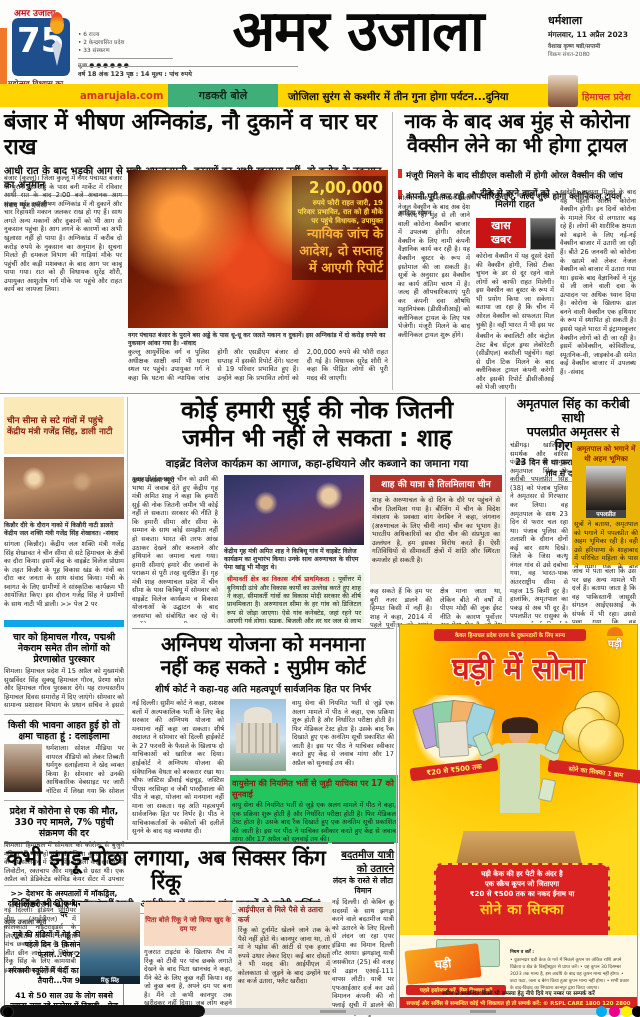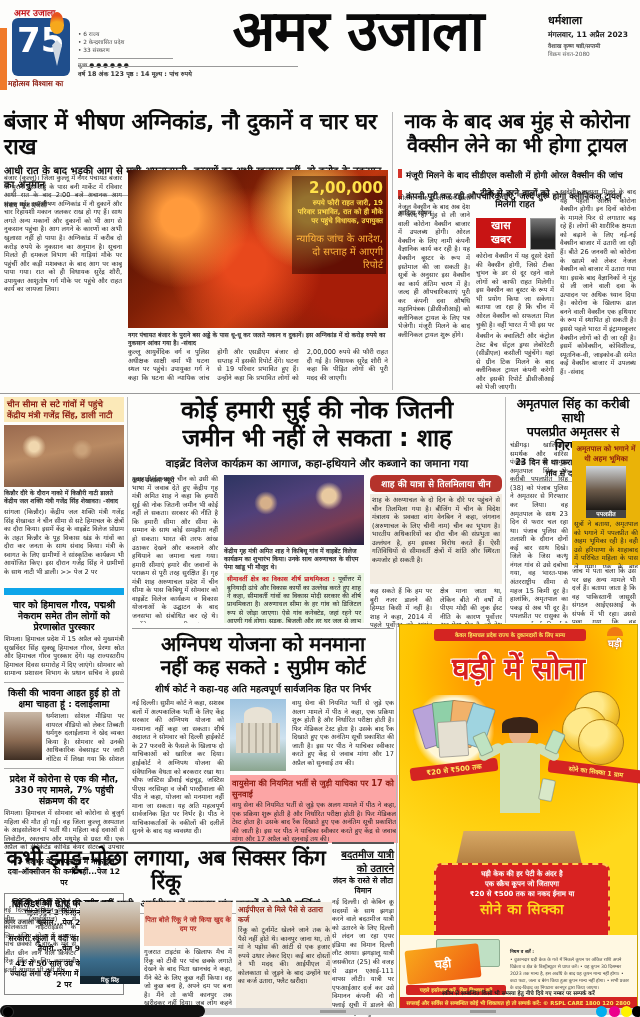--- a/index.html
+++ b/index.html
@@ -83,32 +83,41 @@
     <div class="abs" style="left:168px;top:2px;width:380px;text-align:center;font-size:56px;font-weight:900;color:#0a0a0a;letter-spacing:-1px;line-height:1.05;">अमर उजाला</div>
 
     <div class="abs" style="left:548px;top:12px;width:90px;">
       <div style="font-size:11px;font-weight:800;color:#111;">धर्मशाला</div>
       <div style="font-size:7.5px;font-weight:700;color:#222;margin-top:2px;">मंगलवार, 11 अप्रैल 2023</div>
       <div style="font-size:5.8px;font-weight:700;color:#555;margin-top:3px;">वैशाख कृष्ण षष्ठी/सप्तमी</div>
       <div style="font-size:5.8px;color:#555;">विक्रम संवत-2080</div>
     </div>
   </div>
 
+  <div class="abs" style="left:0;top:84px;width:640px;height:23px;background:#ffd400;">
+    <span class="abs" style="left:80px;top:6px;font-size:10px;font-weight:800;color:#d4342a;">amarujala.com</span>
+    <span class="abs" style="left:168px;top:0;width:110px;height:23px;background:#3fae79;text-align:center;">
+      <span style="font-size:11px;font-weight:800;color:#0d2b1d;line-height:23px;">गडकरी बोले</span>
+    </span>
+    <span class="abs" style="left:288px;top:5px;font-size:10.5px;font-weight:800;color:#0c0c0c;">जोजिला सुरंग से कश्मीर में तीन गुना होगा पर्यटन...दुनिया</span>
+    <span class="abs img gadkari-img" style="left:548px;top:-9px;width:30px;height:32px;border-radius:3px;"></span>
+    <span class="abs" style="left:582px;top:6px;font-size:9.5px;font-weight:800;color:#d4342a;">हिमाचल प्रदेश</span>
+  </div>
 
   <div class="abs" style="left:4px;top:110px;width:384px;height:282px;">
     <div class="hl" style="font-size:22px;">बंजार में भीषण अग्निकांड, नौ दुकानें व चार घर राख</div>
     <div class="sub" style="font-size:10px;margin-top:4px;border-bottom:1px solid #aaa;padding-bottom:4px;">आधी रात के बाद भड़की आग से मची अफरातफरी, कारणों का अभी खुलासा नहीं, दो करोड़ के नुकसान का अनुमान</div>
     <div class="byline" style="margin-top:4px;">संवाद न्यूज एजेंसी</div>
     <div class="body-txt" style="position:absolute;left:0;top:64px;width:118px;height:218px;">बंजार (कुल्लू)। जिला कुल्लू में नगर पंचायत बंजार के पुराने बस अड्डे के पास बनी मार्केट में रविवार आधी रात के बाद 2:00 बजे अचानक आग भड़क गई। इस भीषण अग्निकांड में नौ दुकानें और चार रिहायशी मकान जलकर राख हो गए हैं। साथ लगते अन्य मकानों और दुकानों को भी आग से नुकसान पहुंचा है। आग लगने के कारणों का अभी खुलासा नहीं हो पाया है। अग्निकांड में करीब दो करोड़ रुपये के नुकसान का अनुमान है। सूचना मिलते ही दमकल विभाग की गाड़ियां मौके पर पहुंचीं और कड़ी मशक्कत के बाद आग पर काबू पाया गया। रात को ही विधायक सुरेंद्र शौरी, उपायुक्त आशुतोष गर्ग मौके पर पहुंचे और राहत कार्य का जायजा लिया।</div>
 
     <div class="abs img fire-img" style="left:124px;top:60px;width:260px;height:158px;">
       <div class="abs" style="right:2px;top:6px;width:88px;padding:3px;background:rgba(20,0,0,.45);text-align:right;">
         <div style="font-size:15px;font-weight:900;color:#ffe24a;">2,00,000</div>
         <div style="font-size:7px;font-weight:800;color:#ffd94a;line-height:1.3;margin-top:2px;">रुपये फौरी राहत जारी, 19 परिवार प्रभावित, रात को ही मौके पर पहुंचे विधायक, उपायुक्त</div>
-        <div style="font-size:10px;font-weight:400;color:#ffb23a;line-height:1.3;margin-top:6px;">न्यायिक जांच के आदेश, दो सप्ताह में आएगी रिपोर्ट</div>
+        <div style="font-size:13px;font-weight:700;color:#ffb23a;line-height:1.3;margin-top:0;">न्यायिक जांच के आदेश, दो सप्ताह में आएगी रिपोर्ट</div>
       </div>
     </div>
     <div class="cap" style="position:absolute;left:124px;top:221px;width:260px;">नगर पंचायत बंजार के पुराने बस अड्डे के पास धू-धू कर जलते मकान व दुकानें। इस अग्निकांड में दो करोड़ रुपये का नुकसान आंका गया है। -संवाद</div>
     <div class="body-txt cols3" style="position:absolute;left:124px;top:238px;width:260px;height:44px;">कुल्लू आयुर्वेदिक वर्ग व पुलिस अधीक्षक साक्षी वर्मा भी घटना स्थल पर पहुंचे। उपायुक्त गर्ग ने कहा कि घटना की न्यायिक जांच होगी और एसडीएम बंजार दो सप्ताह में इसकी रिपोर्ट देंगे। घटना से 19 परिवार प्रभावित हुए हैं। उन्होंने कहा कि प्रभावित लोगों को 2,00,000 रुपये की फौरी राहत दी गई है। विधायक सुरेंद्र शौरी ने कहा कि पीड़ित लोगों की पूरी मदद की जाएगी।</div>
   </div>
 
   <div class="abs vrule" style="left:392px;top:112px;height:278px;"></div>
 
   <div class="abs" style="left:398px;top:110px;width:238px;height:282px;">
     <div class="hl" style="font-size:20px;text-align:center;">नाक के बाद अब मुंह से कोरोना</div>
@@ -133,21 +142,21 @@
       <div class="body-txt" style="position:absolute;left:0;top:64px;width:78px;height:78px;">कोरोना वैक्सीन में यह दूसरे देशों की वैक्सीन होगी, जिसे टीका चुभन के डर से दूर रहने वाले लोगों को काफी राहत मिलेगी। इस वैक्सीन का बूस्टर के रूप में भी प्रयोग किया जा सकेगा। बताया जा रहा है कि चीन में ओरल वैक्सीन को सफलता मिल चुकी है। वहीं भारत में भी इस पर तेजी से कार्य हो रहा है।</div>
       <div class="body-txt" style="position:absolute;left:0;top:144px;width:78px;height:60px;">वैक्सीन के क्वालिटी और कंट्रोल टेस्ट बैच सेंट्रल ड्रग्स लेबोरेटरी (सीडीएल) कसौली पहुंचेंगे। यहां से ग्रीन टिक मिलने के बाद क्लीनिकल ट्रायल कंपनी करेगी और इसकी रिपोर्ट डीसीजीआई को भेजी जाएगी।</div>
     </div>
 
     <div class="body-txt" style="position:absolute;left:162px;top:78px;width:76px;height:204px;">स्वदेशी। मान्यता मिलने के बाद यह पहली ओरल कोरोना वैक्सीन होगी। इन दिनों कोरोना के मामले फिर से लगातार बढ़ रहे हैं। लोगों की शारीरिक क्षमता को बढ़ाने के लिए नई-नई वैक्सीन बाजार में उतारी जा रही हैं। बीते 26 जनवरी को कोरोना के खात्मे को लेकर नेजल वैक्सीन को बाजार में उतारा गया था। इसके बाद वैज्ञानिकों ने मुंह से ली जाने वाली दवा के उत्पादन पर अधिक ध्यान दिया है। कोरोना के खिलाफ ढाल बनने वाली वैक्सीन एक हथियार के रूप में स्थापित हो सकती है। इससे पहले भारत में इंट्रामस्कुलर वैक्सीन लोगों को दी जा रही है। इसमें कोवैक्सीन, कोविशील्ड, स्पूतनिक-वी, जाइकोव-डी समेत कई वैक्सीन बाजार में उपलब्ध हैं। -संवाद</div>
   </div>
 
   <div class="abs rule" style="left:0;top:393px;width:640px;"></div>
 
   <div class="abs" style="left:4px;top:397px;width:120px;height:443px;">
-    <div style="font-size:8.6px;font-weight:800;color:#8c1d12;background:#fbe9b8;padding:2px 3px;line-height:1.25;">चीन सीमा से सटे गांवों में पहुंचे केंद्रीय मंत्री गजेंद्र सिंह, डाली नाटी</div>
+    <div style="font-size:8.6px;font-weight:800;color:#8c1d12;background:#fbe9b8;padding:18px 3px;line-height:1.25;">चीन सीमा से सटे गांवों में पहुंचे केंद्रीय मंत्री गजेंद्र सिंह, डाली नाटी</div>
     <div class="img dance-img" style="width:120px;height:62px;margin-top:3px;"></div>
     <div class="cap" style="margin-top:2px;">किन्नौर दौरे के दौरान नाको में किन्नौरी नाटी डालते केंद्रीय जल शक्ति मंत्री गजेंद्र सिंह शेखावत। -संवाद</div>
     <div class="body-txt" style="height:74px;margin-top:3px;">सांगला (किन्नौर)। केंद्रीय जल शक्ति मंत्री गजेंद्र सिंह शेखावत ने चीन सीमा से सटे हिमाचल के क्षेत्रों का दौरा किया। इसमें केंद्र के वाइब्रेंट विलेज प्रोग्राम के तहत किन्नौर के पूह विकास खंड के गांवों का दौरा कर जनता के साथ संवाद किया। मंत्री के स्वागत के लिए ग्रामीणों ने सांस्कृतिक कार्यक्रम भी आयोजित किए। इस दौरान गजेंद्र सिंह ने ग्रामीणों के साथ नाटी भी डाली। &gt;&gt; पेज 2 पर</div>
 
     <div class="rail-hl" style="margin-top:6px;text-align:center;border-top:7px solid #0ea5e9;padding-top:4px;">चार को हिमाचल गौरव, पद्मश्री नेकराम समेत तीन लोगों को प्रेरणास्रोत पुरस्कार</div>
     <div class="body-txt" style="height:42px;margin-top:3px;">शिमला। हिमाचल प्रदेश में 15 अप्रैल को मुख्यमंत्री सुखविंदर सिंह सुक्खू हिमाचल गौरव, प्रेरणा स्रोत और हिमाचल गौरव पुरस्कार देंगे। यह राज्यस्तरीय हिमाचल दिवस समारोह में दिए जाएंगे। सोमवार को सामान्य प्रशासन विभाग के प्रधान सचिव ने इससे संबंधी अधिसूचना जारी की थी। &gt;&gt; पेज 2 पर</div>
 
     <div class="rail-hl" style="margin-top:5px;text-align:center;border-top:1px solid #aaa;padding-top:4px;">किसी की भावना आहत हुई हो तो क्षमा चाहता हूं : दलाईलामा</div>
     <div style="position:relative;margin-top:3px;height:52px;">
       <div class="img portrait" style="position:absolute;left:0;top:0;width:38px;height:48px;"></div>
@@ -178,21 +187,21 @@
     <div class="abs" style="left:92px;top:78px;width:140px;height:148px;">
       <div class="img crowd-img" style="width:140px;height:70px;"></div>
       <div class="cap" style="margin-top:2px;">केंद्रीय गृह मंत्री अमित शाह ने किबिथू गांव में वाइब्रेंट विलेज कार्यक्रम का शुभारंभ किया। उनके साथ अरुणाचल के सीएम पेमा खांडू भी मौजूद थे।</div>
       <div class="green-hl" style="margin-top:3px;font-size:6.4px;line-height:1.3;text-align:justify;height:46px;overflow:hidden;">
         <span class="lead-red">सीमावर्ती क्षेत्र का विकास शीर्ष प्राथमिकता :</span>
         <span>पूर्वोत्तर में बुनियादी ढांचे और विकास कार्यों का उल्लेख करते हुए शाह ने कहा, सीमावर्ती गांवों का विकास मोदी सरकार की शीर्ष प्राथमिकता है। अरुणाचल सीमा के हर गांव को डिजिटल रूप से जोड़ा जाएगा। ऐसे गांव कनेक्टेड, जहां रहने पर आएगी गर्व होगा। सड़क, बिजली और हर घर जल से लाभ पहुंचाने का काम जारी। पर्यटन, किसानी और हर घर जल से जन पहुंचाने का काम जारी।</span>
       </div>
     </div>
 
     <div class="abs" style="left:238px;top:78px;width:132px;height:148px;">
-      <div style="background:#b5332b;color:#fff;font-size:9px;font-weight:800;text-align:center;padding:2px 0;border-radius:6px;">शाह की यात्रा से तिलमिलाया चीन</div>
+      <div style="background:#b5332b;color:#fff;font-size:9px;font-weight:800;text-align:center;padding:2px 0;">शाह की यात्रा से तिलमिलाया चीन</div>
       <div class="body-txt" style="height:86px;margin-top:2px;background:#f3ece1;padding:2px;">शाह के अरुणाचल के दो दिन के दौरे पर पहुंचने से चीन तिलमिला गया है। बीजिंग में चीन के विदेश मंत्रालय के प्रवक्ता वांग वेनबिन ने कहा, जंगनान (अरुणाचल के लिए चीनी नाम) चीन का भूभाग है। भारतीय अधिकारियों का दौरा चीन की संप्रभुता का उल्लंघन है, हम इसका विरोध करते हैं। ऐसी गतिविधियों से सीमावर्ती क्षेत्रों में शांति और स्थिरता कमजोर हो सकती है।</div>
       <div class="body-txt cols2" style="height:46px;margin-top:3px;">
         <span>कह सकते हैं कि हम पर बुरी नजर डालने की हिम्मत किसी में नहीं है। शाह ने कहा, 2014 में पहले पूर्वोत्तर को अशांत क्षेत्र माना जाता</span>
         <span>था, लेकिन बीते नौ वर्षों में पीएम मोदी की लुक ईस्ट नीति के कारण पूर्वोत्तर अब ऐसा क्षेत्र है, जो देश के विकास में योगदान देता है।</span>
       </div>
     </div>
   </div>
 
   <div class="abs vrule" style="left:505px;top:397px;height:226px;"></div>
 
@@ -212,21 +221,21 @@
 
   <div class="abs" style="left:132px;top:628px;width:262px;height:210px;border-top:1px solid #999;padding-top:4px;">
     <div class="hl" style="font-size:20px;text-align:center;">अग्निपथ योजना को मनमाना</div>
     <div class="hl" style="font-size:20px;text-align:center;margin-top:1px;">नहीं कह सकते : सुप्रीम कोर्ट</div>
     <div class="sub" style="font-size:9.5px;text-align:center;margin-top:3px;">शीर्ष कोर्ट ने कहा-यह अति महत्वपूर्ण सार्वजनिक हित पर निर्भर</div>
     <div class="body-txt" style="position:absolute;left:0;top:70px;width:92px;height:140px;">नई दिल्ली। सुप्रीम कोर्ट ने कहा, सशस्त्र बलों में अल्पकालिक भर्ती के लिए केंद्र सरकार की अग्निपथ योजना को मनमाना नहीं कहा जा सकता। शीर्ष अदालत ने सोमवार को दिल्ली हाईकोर्ट के 27 फरवरी के फैसले के खिलाफ दो याचिकाओं को खारिज कर दिया। हाईकोर्ट ने अग्निपथ योजना की संवैधानिक वैधता को बरकरार रखा था। चीफ जस्टिस डीवाई चंद्रचूड़, जस्टिस पीएस नरसिम्हा व जेबी पारदीवाला की पीठ ने कहा, योजना को मनमाना नहीं माना जा सकता। यह अति महत्वपूर्ण सार्वजनिक हित पर निर्भर है। पीठ ने याचिकाकर्ताओं के वकीलों की दलीलें सुनने के बाद यह व्यवस्था दी।</div>
     <div class="abs img court-img" style="left:98px;top:70px;width:56px;height:72px;">
       <div class="abs" style="left:14px;top:8px;width:28px;height:16px;background:#e8e2d5;border-radius:50% 50% 0 0;"></div>
       <div class="abs" style="left:6px;top:24px;width:44px;height:30px;background:repeating-linear-gradient(90deg,#ddd6c6 0 5px,#b8b0a0 5px 7px);"></div>
     </div>
-    <div class="abs" style="left:98px;top:146px;width:164px;height:64px;background:#fca5a5;padding:2px;">
+    <div class="abs" style="left:98px;top:146px;width:164px;height:64px;background:#22c55e;padding:2px;">
       <div class="sub" style="font-size:8.2px;color:#8c1d12;">वायुसेना की नियमित भर्ती से जुड़ी याचिका पर 17 को सुनवाई</div>
       <div class="body-txt" style="height:44px;margin-top:2px;">वायु सेना की नियमित भर्ती से जुड़े एक अलग मामले में पीठ ने कहा, एक प्रक्रिया शुरू होती है और निर्धारित परीक्षा होती है। फिर मेडिकल टेस्ट होता है। उसके बाद रैंक दिखाते हुए एक अनंतिम सूची प्रकाशित की जाती है। इस पर पीठ ने याचिका स्वीकार करते हुए केंद्र से जवाब मांगा और 17 अप्रैल को सुनवाई तय की।</div>
     </div>
     <div class="body-txt" style="position:absolute;left:160px;top:70px;width:102px;height:72px;">वायु सेना की नियमित भर्ती से जुड़े एक अलग मामले में पीठ ने कहा, एक प्रक्रिया शुरू होती है और निर्धारित परीक्षा होती है। फिर मेडिकल टेस्ट होता है। उसके बाद रैंक दिखाते हुए एक अनंतिम सूची प्रकाशित की जाती है। इस पर पीठ ने याचिका स्वीकार करते हुए केंद्र से जवाब मांगा और 17 अप्रैल को सुनवाई तय की।</div>
   </div>
 
   <div class="abs" id="ad" style="left:399px;top:624px;width:237px;height:384px;border:1px solid #c9a400;">
     <div class="abs ad-ribbon" style="left:34px;top:4px;width:140px;">केवल हिमाचल प्रदेश राज्य के दुकानदारों के लिए मान्य</div>
     <div class="abs" style="left:198px;top:2px;width:34px;height:30px;text-align:center;">
       <div style="width:16px;height:9px;background:#f07a12;border-radius:9px 9px 0 0;margin:0 auto;"></div>

